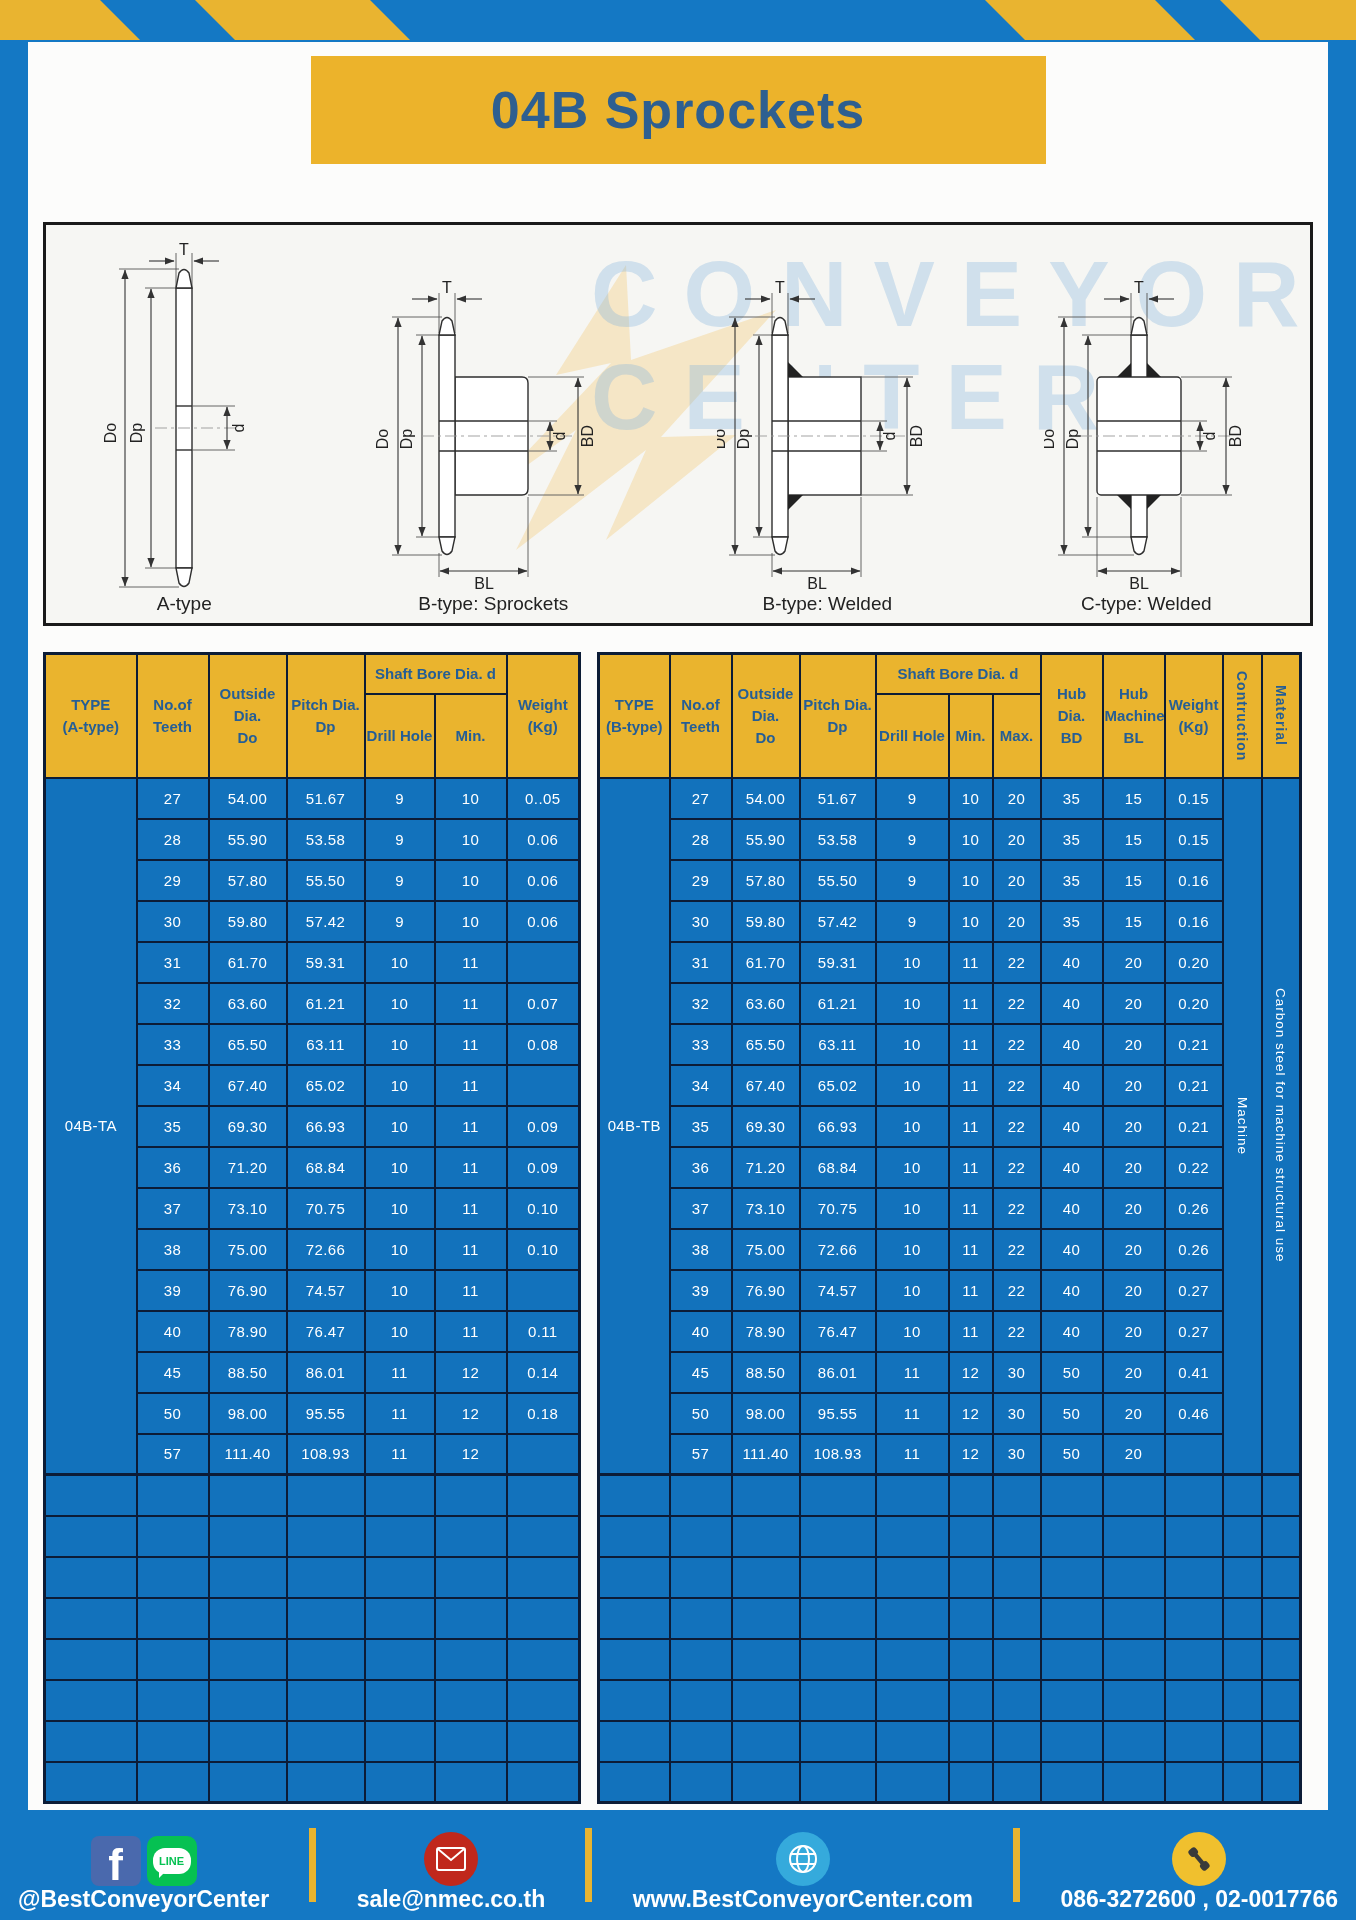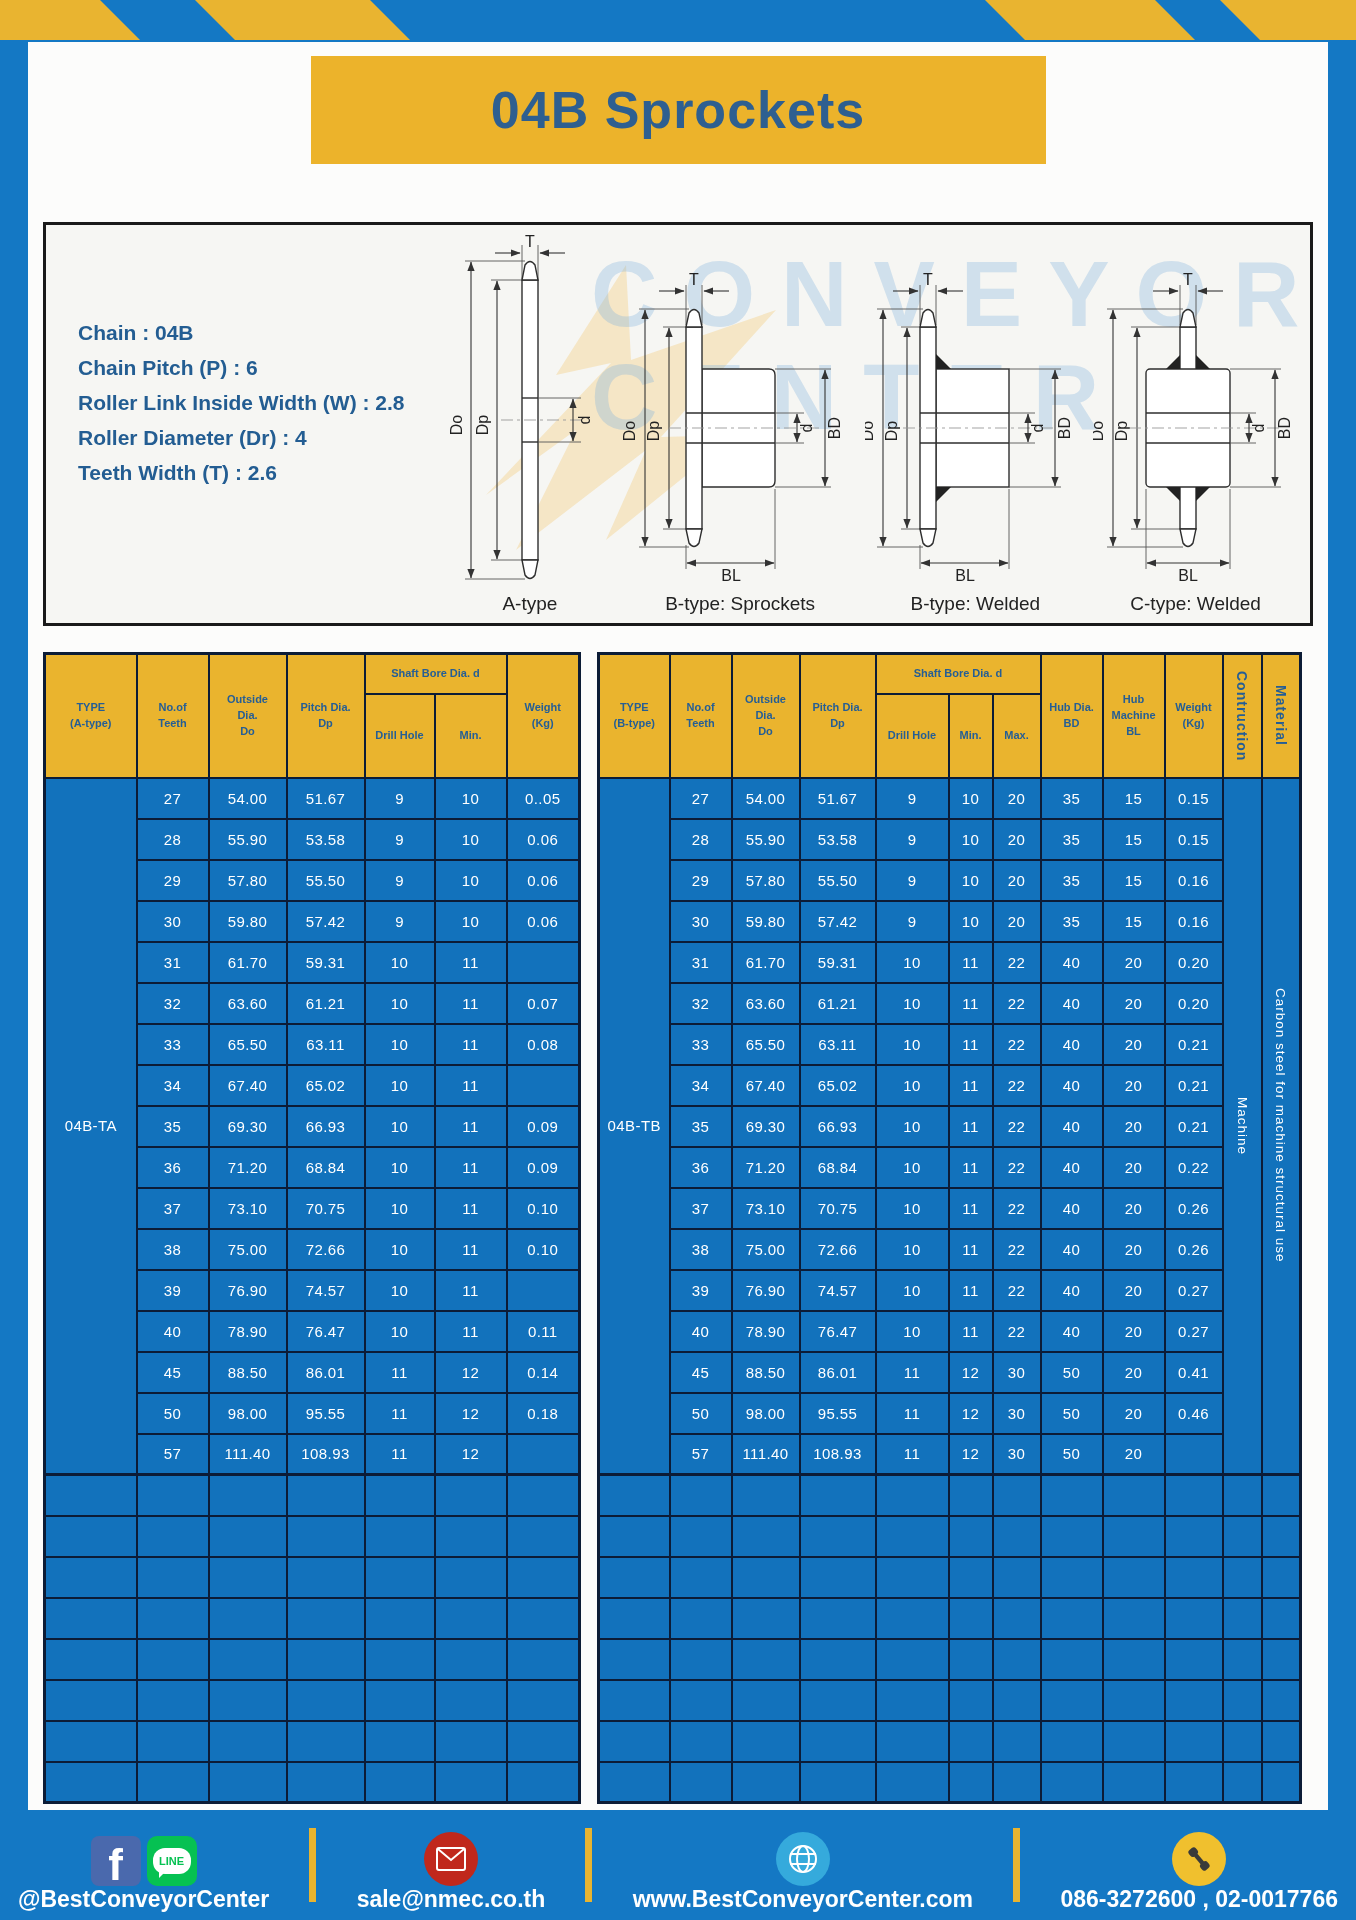--- a/index.html
+++ b/index.html
@@ -34,38 +34,38 @@
     position:absolute;left:545px;top:18px;width:740px;
     font-size:92px;font-weight:bold;letter-spacing:26px;line-height:1.12;
     color:rgba(128,176,221,0.32);white-space:nowrap;overflow:hidden;
   }
   .wm-logo{position:absolute;left:400px;top:40px;opacity:0.55;}
   .spec-block{position:relative;z-index:1;width:395px;padding:96px 0 0 32px;box-sizing:border-box;}
   .spec-line{font-size:21px;font-weight:bold;color:#235d92;margin-bottom:11px;}
   .drawings{position:relative;z-index:1;flex:1;display:flex;align-items:flex-end;
     justify-content:space-around;padding:6px 8px 8px 0;}
   .draw-col{display:flex;flex-direction:column;align-items:center;}
-  .draw-caption{font-size:19px;color:#222;margin-top:10px;}
+  .draw-caption{font-size:19px;color:#222;margin-top:2px;}
   .tech line,.tech path.pl,.tech rect{stroke:#2e2e2e;stroke-width:1.4;fill:none;}
   .tech .plate{fill:#ffffff;stroke:#2e2e2e;stroke-width:1.4;}
   .tech .weld{fill:#222;stroke:none;}
   .tech .ext{stroke:#555;stroke-width:0.9;}
   .tech .dim{stroke:#333;stroke-width:1.1;}
   .tech .cl{stroke:#999;stroke-width:0.9;stroke-dasharray:12 4 3 4;}
   .tech text{fill:#222;font-size:16px;font-family:"Liberation Sans",sans-serif;}
 
   
   .tables{display:flex;margin:26px 0 0 15px;gap:16px;}
   table.spec-table{border-collapse:collapse;table-layout:fixed;border:3px solid #0c1c36;}
   .spec-table th,.spec-table td{
     border:2px solid #0c1c36;padding:0 1px;text-align:center;vertical-align:middle;
     overflow:hidden;
   }
   .spec-table th{
-    background:#eab42e;color:#255e95;font-weight:bold;font-size:11px;
+    background:#eab42e;color:#255e95;font-weight:bold;font-size:15px;
     white-space:pre-line;line-height:1.45;
   }
   .spec-table td{background:#1272bc;color:#ffffff;font-size:15px;letter-spacing:0.4px;}
   .spec-table tbody tr{height:41px;}
   .hrow1{height:40px;}
   .hrow2 th{height:82px;}
   th.vert{writing-mode:vertical-rl;letter-spacing:1px;font-size:14px;padding:4px 0;}
   td.vert-cell{writing-mode:vertical-rl;font-size:13.5px;letter-spacing:1px;}
   td.type-cell{font-size:15px;}
   tr.sep td{border-top:3px solid #0c1c36;}
@@ -123,27 +123,20 @@
     <div class="watermark">
       <svg class="wm-logo" width="340" height="300" viewBox="0 0 340 300">
         <polygon points="180,0 110,110 165,98 40,230 130,165 70,285 200,185 160,275 290,170 215,172 330,45 185,95" fill="#f3cf85" opacity="0.75"></polygon>
       </svg>
       <div class="wm-text">
         <div>CONVEYOR</div>
         <div>CENTER</div>
       </div>
     </div>
 
-    <div class="spec-block">
-      <div class="spec-line">Chain : 04B</div>
-      <div class="spec-line">Chain Pitch (P) : 6</div>
-      <div class="spec-line">Roller Link Inside Width (W) : 2.8</div>
-      <div class="spec-line">Roller Diameter (Dr) : 4</div>
-      <div class="spec-line">Teeth Width (T) : 2.6</div>
-    </div>
 
     <div class="drawings">
 
       <div class="draw-col">
         <svg class="tech" width="170" height="348" viewBox="0 0 170 348">
           <line class="ext" x1="77" y1="44" x2="77" y2="10"></line>
             <line class="ext" x1="93" y1="44" x2="93" y2="10"></line>
           <line class="dim" x1="50" y1="18" x2="75" y2="18" marker-end="url(#arr)"></line>
           <line class="dim" x1="120" y1="18" x2="95" y2="18" marker-end="url(#arr)"></line>
           <text x="85" y="12" text-anchor="middle" font-size="15">T</text>

